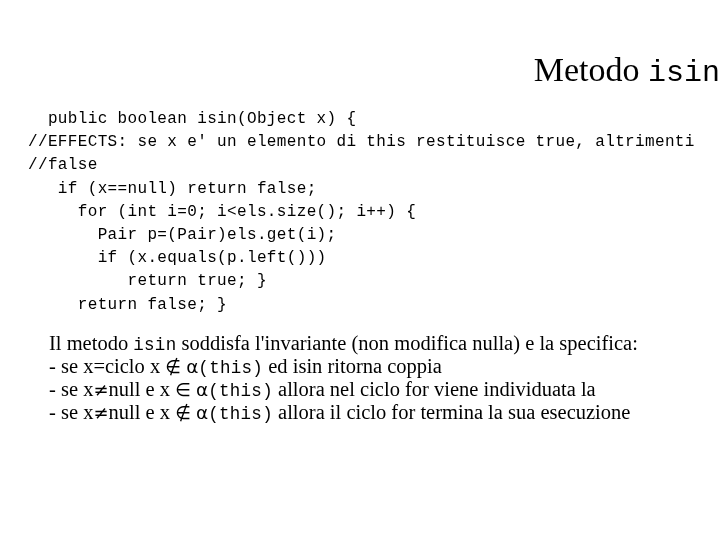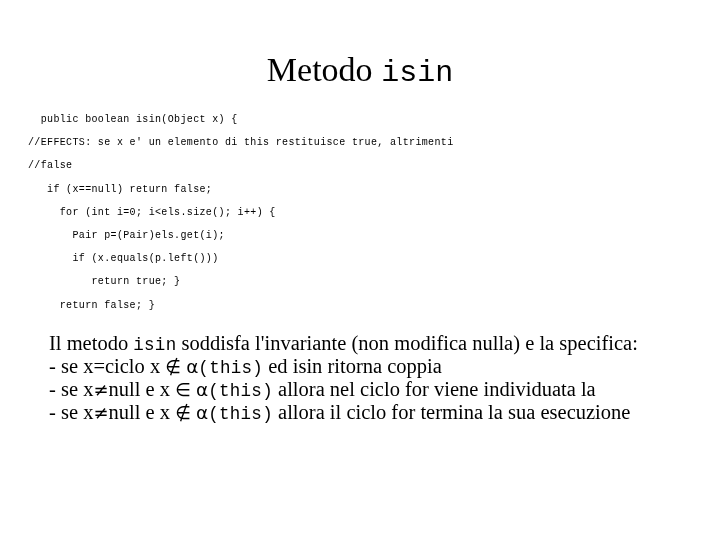--- a/index.html
+++ b/index.html
@@ -21,39 +21,39 @@
     width: 720px;
     height: 540px;
   }
 
   
   .title {
     position: absolute;
     top: 50px;
     left: 0;
     width: 720px;
-    text-align: center;
+    text-align: right;
     font-family: "Liberation Serif", serif;
     font-size: 34px;
     line-height: 40px;
     white-space: nowrap;
   }
   .title .mono {
     font-family: "Liberation Mono", monospace;
     font-size: 30px;
   }
 
   
   .code {
     position: absolute;
     top: 108px;
     left: 28px;
     width: 670px;
     font-family: "Liberation Mono", monospace;
-    font-size: 10px;
+    font-size: 16px;
     line-height: 23.2px;
     letter-spacing: 0.35px;
     white-space: pre;
   }
   .code .ln {
     white-space: pre;
     display: block;
   }
 
   

